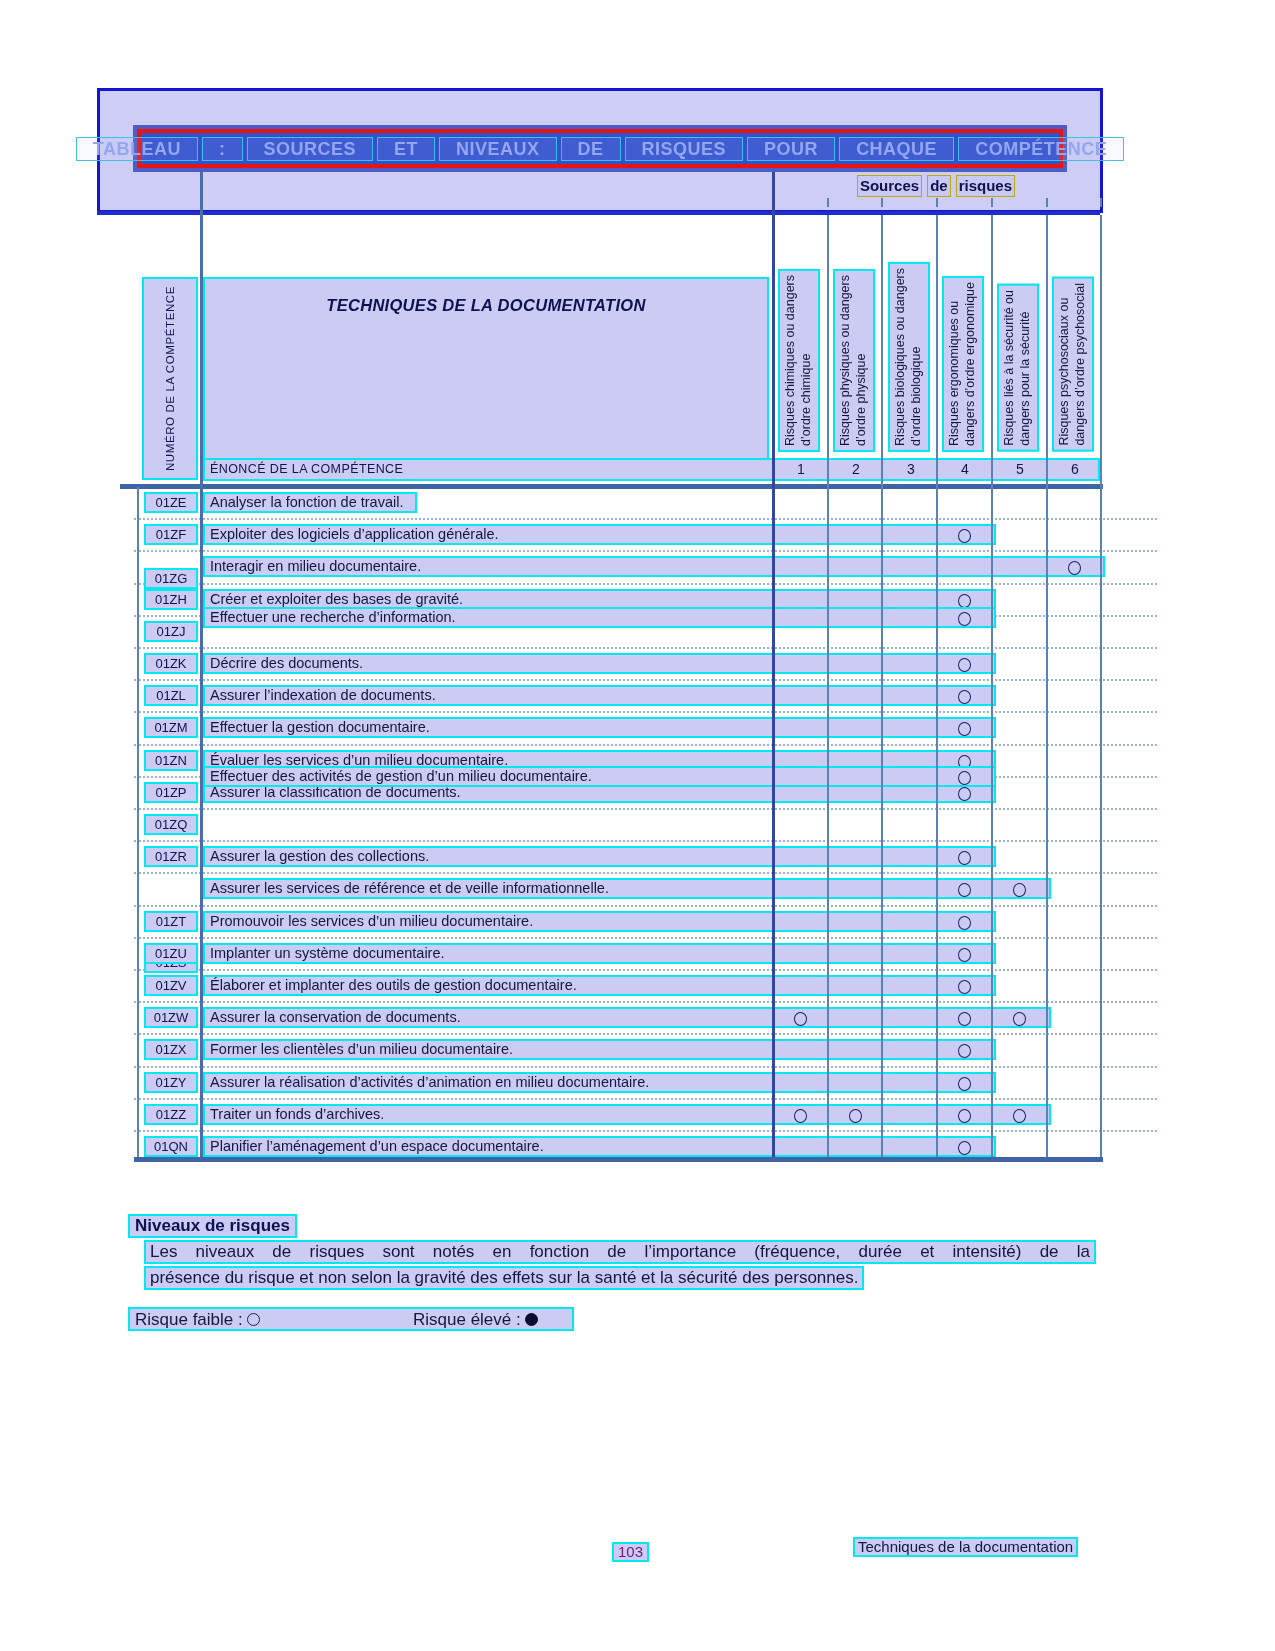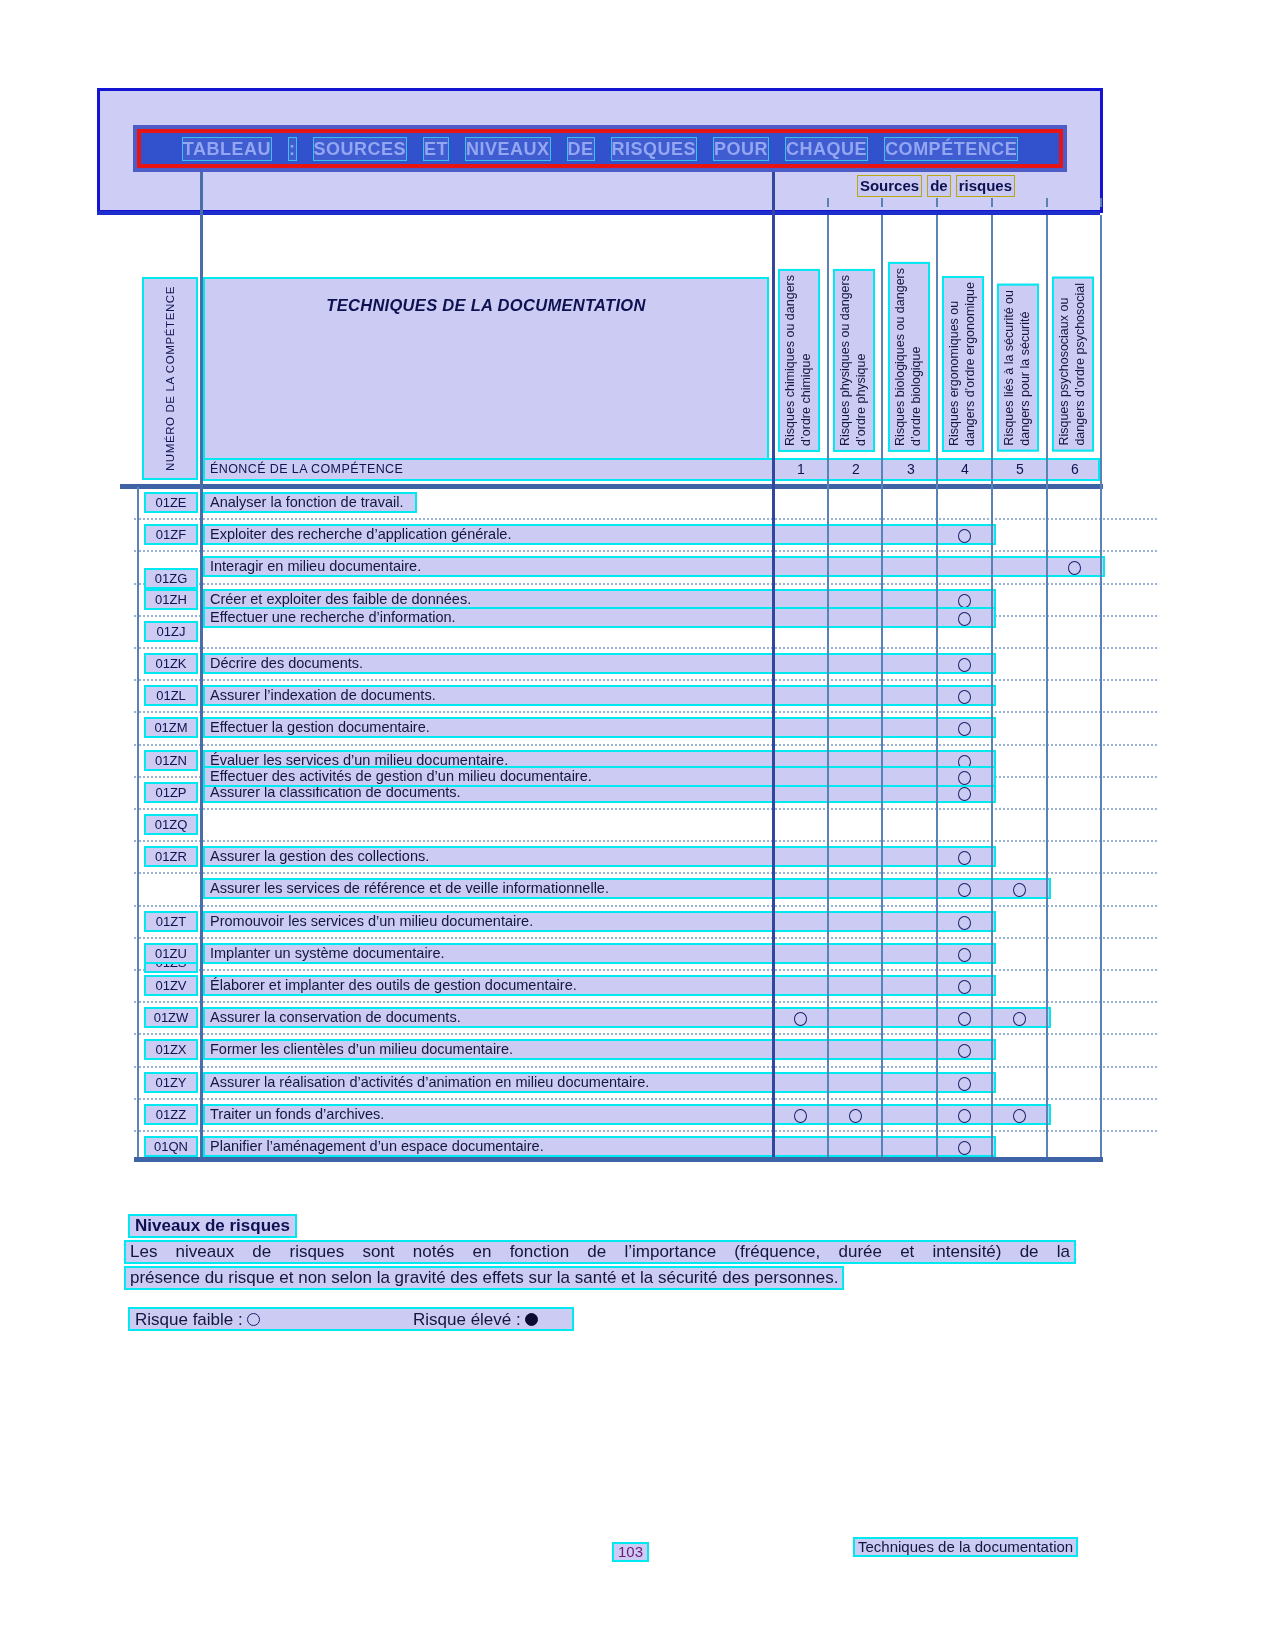--- a/index.html
+++ b/index.html
@@ -5,21 +5,21 @@
   html,body{margin:0;padding:0;background:#fff;}
   #canvas{position:relative;width:1275px;height:1651px;background:#ffffff;overflow:hidden;
           font-family:"Liberation Sans","DejaVu Sans",sans-serif;color:#10134d;}
   .abs{position:absolute;}
   
   #header-block{left:97px;top:88px;width:1000px;height:119px;background:#cdcdf6;border:3px solid #1414d2;z-index:0;}
   #title-outer{left:133px;top:125px;width:934px;height:47px;background:#4e5dc6;padding:0;box-sizing:border-box;z-index:1;}
   #title-red{position:absolute;left:4px;top:4px;right:4px;bottom:4px;border:4px solid #e81414;background:#3251cc;
              display:flex;align-items:center;justify-content:center;}
   .title-word{display:inline-block;border:1px solid #3fc0e8;background:rgba(190,200,250,0.10);
-              color:#93a6f2;font-weight:bold;font-size:18px;letter-spacing:.5px;padding:0 0;margin:0 8px;line-height:22px;text-align:right;}
+              color:#93a6f2;font-weight:bold;font-size:18px;letter-spacing:.5px;padding:0 16px;margin:0 2px;line-height:22px;text-align:right;}
   #sources-label{left:772px;top:175px;width:328px;height:22px;display:flex;justify-content:center;gap:5px;z-index:1;}
   .src-word{display:inline-block;border:1px solid #b7a80e;background:#c9c9f2;color:#0d1150;font-weight:bold;
             font-size:15px;line-height:19px;padding:0 2px;}
   
   .vline,.hline{position:absolute;z-index:3;}
   .dotline{position:absolute;z-index:1;height:0;border-top:2px dotted #8aa6cc;opacity:.85;}
   
   .hl{background:#cbcbf4;border:2px solid #00e8f0;box-sizing:border-box;}
   #numero-box{left:142px;top:277px;width:56px;height:203px;z-index:2;display:flex;align-items:center;justify-content:center;}
   #numero-text{writing-mode:vertical-rl;transform:rotate(180deg);font-size:11.5px;letter-spacing:.6px;color:#10134d;white-space:nowrap;}
@@ -34,21 +34,21 @@
   .colnum{position:absolute;top:1px;width:18px;text-align:center;font-size:14px;color:#10134d;}
   
   .code-box{position:absolute;left:144px;width:54px;height:21px;z-index:2;background:#cbcbf4;border:2px solid #00e8f0;
             box-sizing:border-box;text-align:center;font-size:13px;line-height:17px;color:#10134d;}
   .row-bar{position:absolute;left:203px;height:21px;z-index:2;background:#cbcbf4;border:2px solid #00e8f0;
            box-sizing:border-box;font-size:14.5px;line-height:17px;color:#14173f;padding-left:5px;white-space:nowrap;}
   .circ{position:absolute;width:11px;height:12px;border:1.5px solid #1a2166;border-radius:50%;top:2.5px;background:transparent;}
   
   #niveaux-heading{left:128px;top:1214px;height:24px;z-index:2;font-weight:bold;font-size:17px;line-height:20px;
                    padding:0 5px;color:#0d1150;}
-  .note-line{position:absolute;left:124px;height:24px;z-index:2;font-size:17px;line-height:20px;padding:0 4px;color:#14173f;white-space:nowrap;}
+  .note-line{position:absolute;left:144px;height:24px;z-index:2;font-size:17px;line-height:20px;padding:0 4px;color:#14173f;white-space:nowrap;}
   #note-line1{top:1240px;width:952px;text-align:justify;text-align-last:justify;}
   #note-line2{top:1266px;}
   #legend-bar{left:128px;top:1307px;width:446px;height:24px;z-index:2;font-size:17px;line-height:20px;color:#14173f;padding-left:36px;}
   #legend-low{position:absolute;left:5px;top:1px;}
   #legend-high{position:absolute;left:283px;top:1px;}
   .lg-circ{display:inline-block;width:11px;height:11px;border:1.5px solid #1a2166;border-radius:50%;vertical-align:-1px;margin-left:4px;}
   .lg-circ.filled{background:#0a0a33;border-color:#0a0a33;}
   #footer-right{left:853px;top:1537px;height:20px;z-index:2;font-size:15px;line-height:16px;padding:0 3px;color:#14173f;white-space:nowrap;}
   #page-number{left:612px;top:1542px;height:20px;z-index:2;font-size:15px;line-height:16px;padding:0 4px;color:#701a75;}
 </style>
@@ -133,27 +133,27 @@
     <div class="riskcol-box" style="left: 942px; width: 42px; white-space: pre;">Risques ergonomiques ou
 dangers d’ordre ergonomique</div>
     <div class="riskcol-box" style="left: 997px; width: 42px; white-space: pre;">Risques liés à la sécurité ou
 dangers pour la sécurité</div>
     <div class="riskcol-box" style="left: 1052px; width: 42px; white-space: pre;">Risques psychosociaux ou
 dangers d’ordre psychosocial</div>
     <div class="code-box" style="top: 492px;">01ZE</div>
     <div class="row-bar" style="top: 492px; padding-right: 12px;"><span>Analyser la fonction de travail.</span></div>
     <div class="dotline" style="left: 134px; top: 518px; width: 1023px;"></div>
     <div class="code-box" style="top: 524px;">01ZF</div>
-    <div class="row-bar" style="top: 524px; width: 793px;"><span>Exploiter des recherche d’application générale.</span><span class="circ" style="left: 753px;"></span></div>
+    <div class="row-bar" style="top: 524px; width: 793px;"><span>Exploiter des logiciels d’application générale.</span><span class="circ" style="left: 753px;"></span></div>
     <div class="dotline" style="left: 134px; top: 550px; width: 1023px;"></div>
     <div class="code-box" style="top: 556px; margin-top: 12px;">01ZG</div>
     <div class="row-bar" style="top: 556px; width: 902px;"><span>Interagir en milieu documentaire.</span><span class="circ" style="left: 863px;"></span></div>
     <div class="dotline" style="left: 134px; top: 583px; width: 1023px;"></div>
     <div class="code-box" style="top: 589px;">01ZH</div>
-    <div class="row-bar" style="top: 589px; width: 793px;"><span>Créer et exploiter des faible de données.</span><span class="circ" style="left: 753px;"></span></div>
+    <div class="row-bar" style="top: 589px; width: 793px;"><span>Créer et exploiter des bases de gravité.</span><span class="circ" style="left: 753px;"></span></div>
     <div class="dotline" style="left: 134px; top: 615px; width: 1023px;"></div>
     <div class="code-box" style="top: 621px;">01ZJ</div>
     <div class="row-bar" style="top: 607px; width: 793px;"><span>Effectuer une recherche d’information.</span><span class="circ" style="left: 753px;"></span></div>
     <div class="dotline" style="left: 134px; top: 647px; width: 1023px;"></div>
     <div class="code-box" style="top: 653px;">01ZK</div>
     <div class="row-bar" style="top: 653px; width: 793px;"><span>Décrire des documents.</span><span class="circ" style="left: 753px;"></span></div>
     <div class="dotline" style="left: 134px; top: 679px; width: 1023px;"></div>
     <div class="code-box" style="top: 685px;">01ZL</div>
     <div class="row-bar" style="top: 685px; width: 793px;"><span>Assurer l’indexation de documents.</span><span class="circ" style="left: 753px;"></span></div>
     <div class="dotline" style="left: 134px; top: 711px; width: 1023px;"></div>

